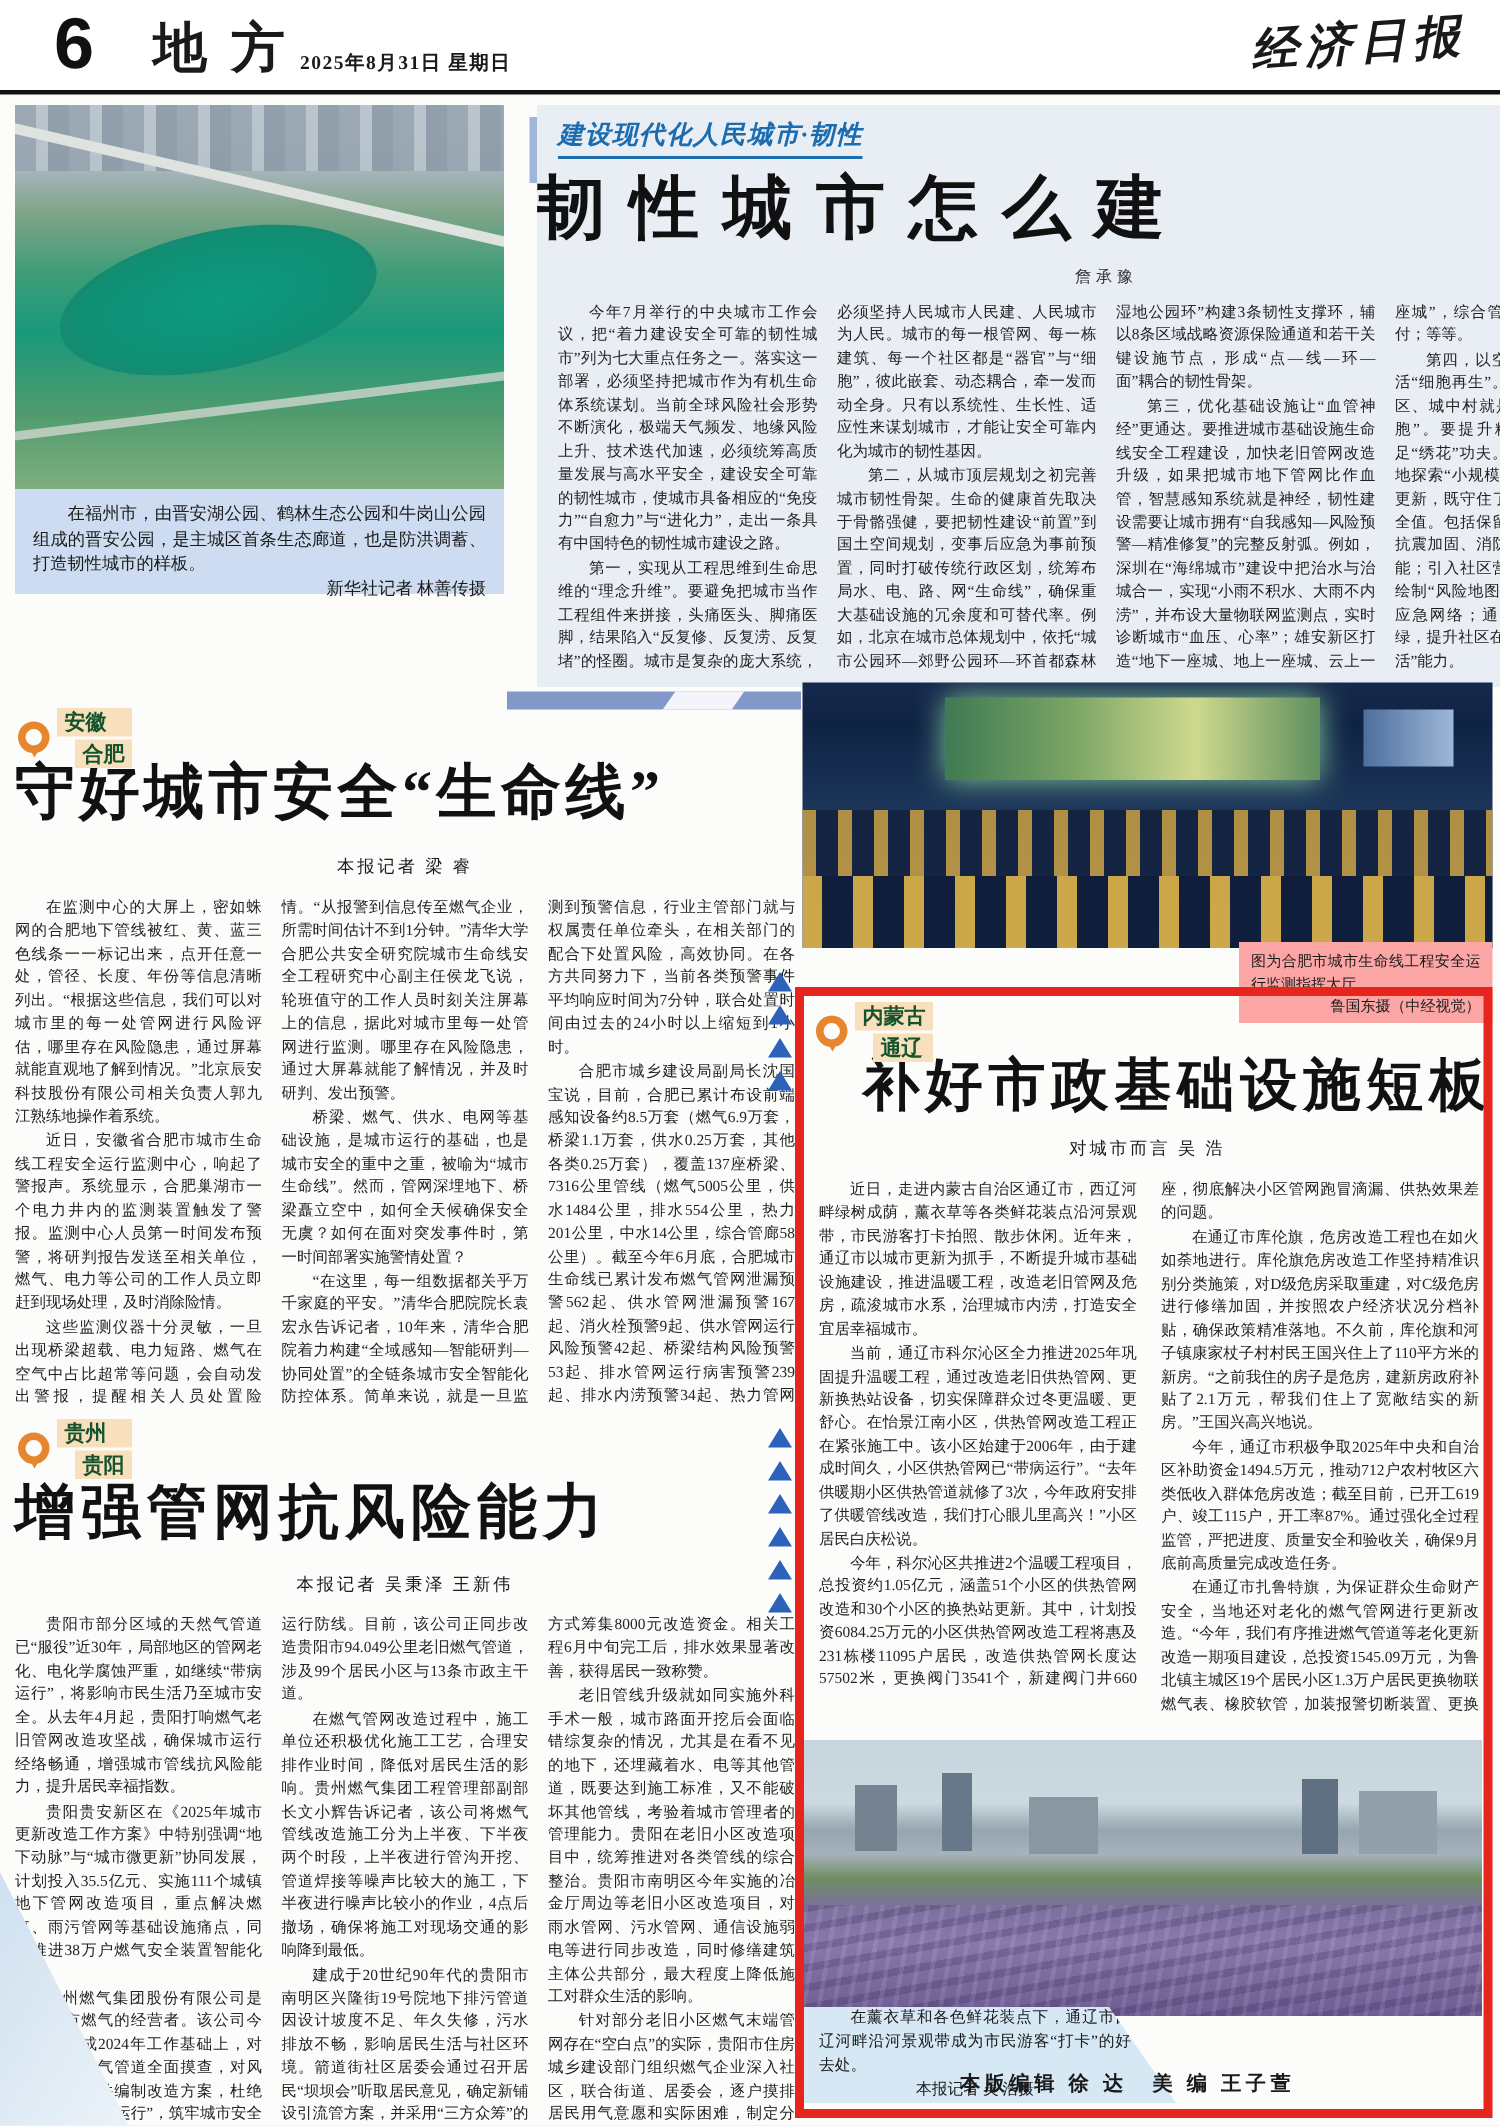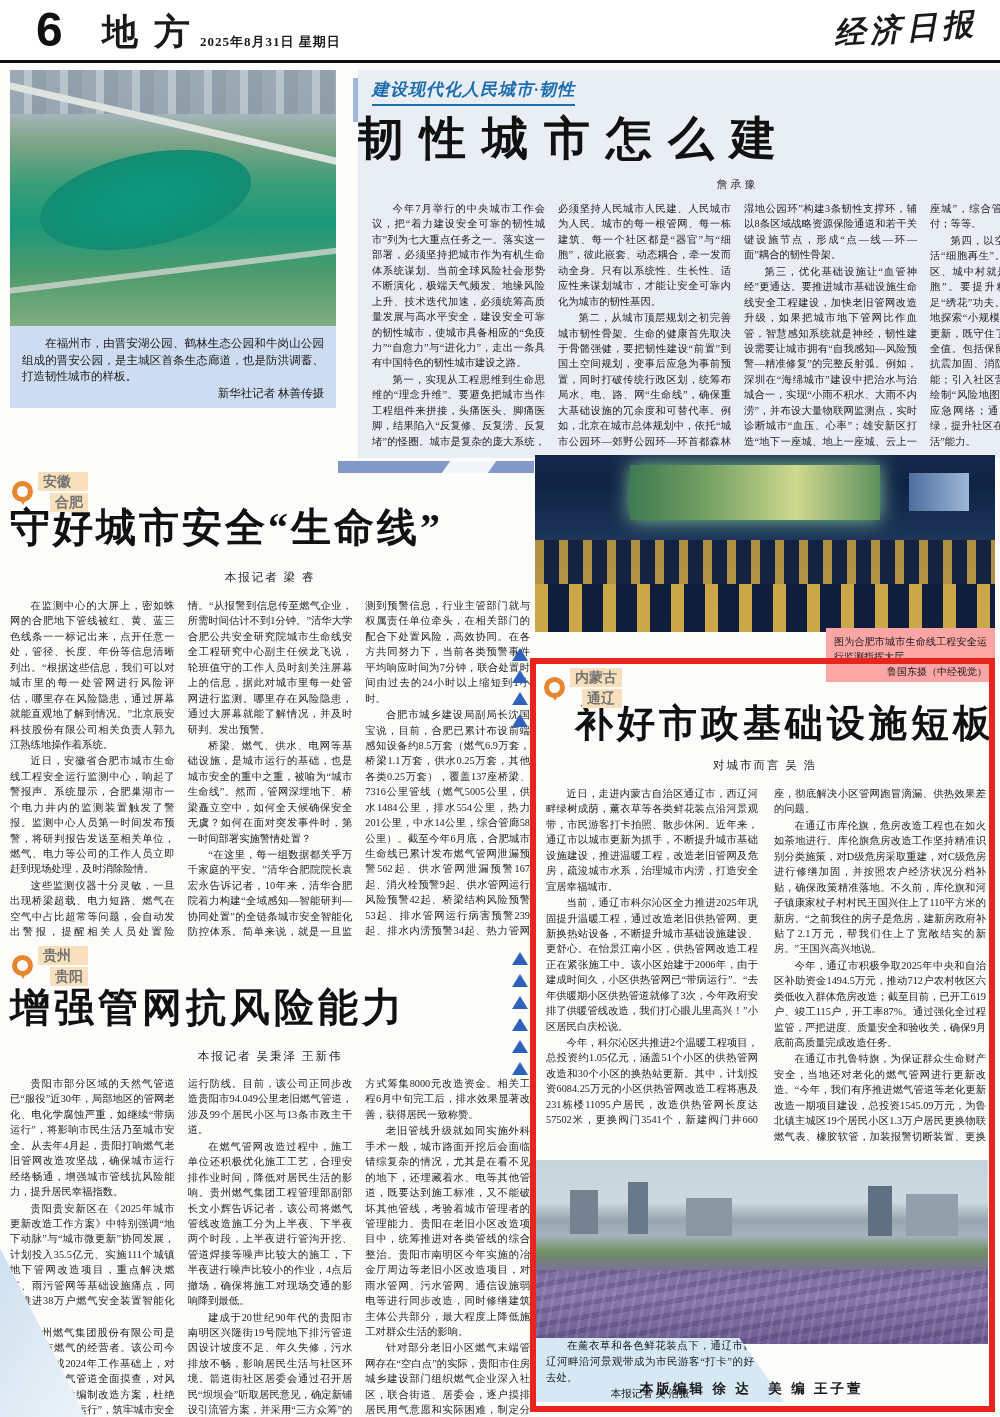--- a/index.html
+++ b/index.html
@@ -15,36 +15,36 @@
   
   .para{margin:0 0 1px 0;text-indent:2em;}
   .body-cols{column-fill:auto;text-align:justify;font-size:10.3px;line-height:1.5;overflow:hidden;color:#222;}
   .big-title{font-weight:bold;color:#111;}
   .byline{text-align:center;font-size:11.5px;letter-spacing:2px;}
   .badge{position:absolute;display:flex;gap:5px;align-items:flex-start;font-family:"Liberation Sans",sans-serif;z-index:5;}
   .pin{width:11px;height:11px;border:5px solid #e6862f;border-radius:50%;margin-top:9px;position:relative;}
   .pin::after{content:"";position:absolute;left:2px;top:12px;border-left:4px solid transparent;
               border-right:4px solid transparent;border-top:7px solid #e6862f;}
   .badge-labels{display:flex;flex-direction:column;gap:2px;}
-  .badge-labels span{background:#f9e0bd;color:#737373;font-weight:bold;font-size:14px;
+  .badge-labels span{background:#f9e0bd;color:#14532d;font-weight:bold;font-size:14px;
                      padding:0 5px;line-height:19px;white-space:nowrap;}
   .badge-labels span:nth-child(2){margin-left:12px;}
   
   .park{position:absolute;left:10px;top:70px;width:326px;height:256px;overflow:hidden;
         background:linear-gradient(180deg,#b5c2cc 0px,#a7b6bd 42px,#7fa488 72px,#3e9d78 112px,
                    #18997b 152px,#4f9b6d 205px,#7fae7f 256px);}
   .park .bldgs{position:absolute;top:0;left:0;right:0;height:44px;opacity:.75;
         background:repeating-linear-gradient(90deg,#93a1ad 0 14px,#bcc6ce 14px 22px,#8795a3 22px 36px);}
   .park .lake{position:absolute;left:28px;top:84px;width:215px;height:92px;border-radius:50%;
         transform:rotate(-12deg);
         background:radial-gradient(ellipse at 50% 50%,#0c9a80 0%,#0f8f74 60%,#27806a 100%);}
   .park .road1{position:absolute;left:-30px;top:55px;width:430px;height:7px;background:#dfe3df;transform:rotate(13deg);}
   .park .road2{position:absolute;left:-30px;top:195px;width:430px;height:6px;background:#cfd6cd;
         transform:rotate(-7deg);opacity:.8;}
-  .park-cap{position:absolute;left:10px;top:326px;width:326px;height:82px;background:#cddcf0;
+  .park-cap{position:absolute;left:10px;top:326px;width:326px;height:70px;background:#cddcf0;
         box-sizing:border-box;padding:9px 12px 4px;font-size:11.5px;line-height:1.45;}
   .park-cap .cap-text{text-align:justify;text-indent:2em;}
   .park-cap .cap-credit{text-align:right;margin-top:0;}
   
   .main-panel{position:absolute;left:338px;top:70px;width:759px;height:388px;background:#e9eef5;box-sizing:border-box;margin-left:20px;}
   .kicker-bar{position:absolute;left:-5px;top:8px;width:5px;height:44px;background:#9fb6d8;}
   .kicker{display:inline-block;margin:8px 0 0 14px;color:#1c6cb0;font-size:17px;font-weight:bold;
           font-style:italic;border-bottom:2.5px solid #1c6cb0;padding-bottom:3px;letter-spacing:1px;}
   .main-title{font-size:46px;letter-spacing:16px;margin-top:2px;}
   .main-author{text-align:center;font-size:11px;letter-spacing:3px;margin-top:7px;color:#333;}
@@ -197,21 +197,21 @@
     <span class="pin"></span>
     <span class="badge-labels">
       <span>内蒙古</span>
       <span>通辽</span>
     </span>
   </div>
   <div class="big-title tl-title">补好市政基础设施短板</div>
   <div class="byline tl-byline">对城市而言 吴 浩</div>
   <div class="body-cols tl-body">
       <p class="para">近日，走进内蒙古自治区通辽市，西辽河畔绿树成荫，薰衣草等各类鲜花装点沿河景观带，市民游客打卡拍照、散步休闲。近年来，通辽市以城市更新为抓手，不断提升城市基础设施建设，推进温暖工程，改造老旧管网及危房，疏浚城市水系，治理城市内涝，打造安全宜居幸福城市。</p>
-      <p class="para">当前，通辽市科尔沁区全力推进2025年巩固提升温暖工程，通过改造老旧供热管网、更新换热站设备，不断提升城市基础设施建设、更舒心。在怡景江南小区，供热管网改造工程正在紧张施工中。该小区始建于2006年，由于建成时间久，小区供热管网已“带病运行”。“去年供暖期小区供热管道就修了3次，今年政府安排了供暖管线改造，我们打心眼儿里高兴！”小区居民白庆松说。</p>
+      <p class="para">当前，通辽市科尔沁区全力推进2025年巩固提升温暖工程，通过改造老旧供热管网、更新换热站设备，切实保障群众过冬更温暖、更舒心。在怡景江南小区，供热管网改造工程正在紧张施工中。该小区始建于2006年，由于建成时间久，小区供热管网已“带病运行”。“去年供暖期小区供热管道就修了3次，今年政府安排了供暖管线改造，我们打心眼儿里高兴！”小区居民白庆松说。</p>
       <p class="para">今年，科尔沁区共推进2个温暖工程项目，总投资约1.05亿元，涵盖51个小区的供热管网改造和30个小区的换热站更新。其中，计划投资6084.25万元的小区供热管网改造工程将惠及231栋楼11095户居民，改造供热管网长度达57502米，更换阀门3541个，新建阀门井660座，彻底解决小区管网跑冒滴漏、供热效果差的问题。</p>
       <p class="para">在通辽市库伦旗，危房改造工程也在如火如荼地进行。库伦旗危房改造工作坚持精准识别分类施策，对D级危房采取重建，对C级危房进行修缮加固，并按照农户经济状况分档补贴，确保政策精准落地。不久前，库伦旗和河子镇康家杖子村村民王国兴住上了110平方米的新房。“之前我住的房子是危房，建新房政府补贴了2.1万元，帮我们住上了宽敞结实的新房。”王国兴高兴地说。</p>
       <p class="para">今年，通辽市积极争取2025年中央和自治区补助资金1494.5万元，推动712户农村牧区六类低收入群体危房改造；截至目前，已开工619户、竣工115户，开工率87%。通过强化全过程监管，严把进度、质量安全和验收关，确保9月底前高质量完成改造任务。</p>
       <p class="para">在通辽市扎鲁特旗，为保证群众生命财产安全，当地还对老化的燃气管网进行更新改造。“今年，我们有序推进燃气管道等老化更新改造一期项目建设，总投资1545.09万元，为鲁北镇主城区19个居民小区1.3万户居民更换物联燃气表、橡胶软管，加装报警切断装置、更换调压设施，现已改造完成5300户。”扎鲁特旗住建局相关负责人表示。</p>
     </div>
 
   <div class="lavender">
     <div class="bld1"></div>
     <div class="bld2"></div>
     <div class="bld3"></div>

